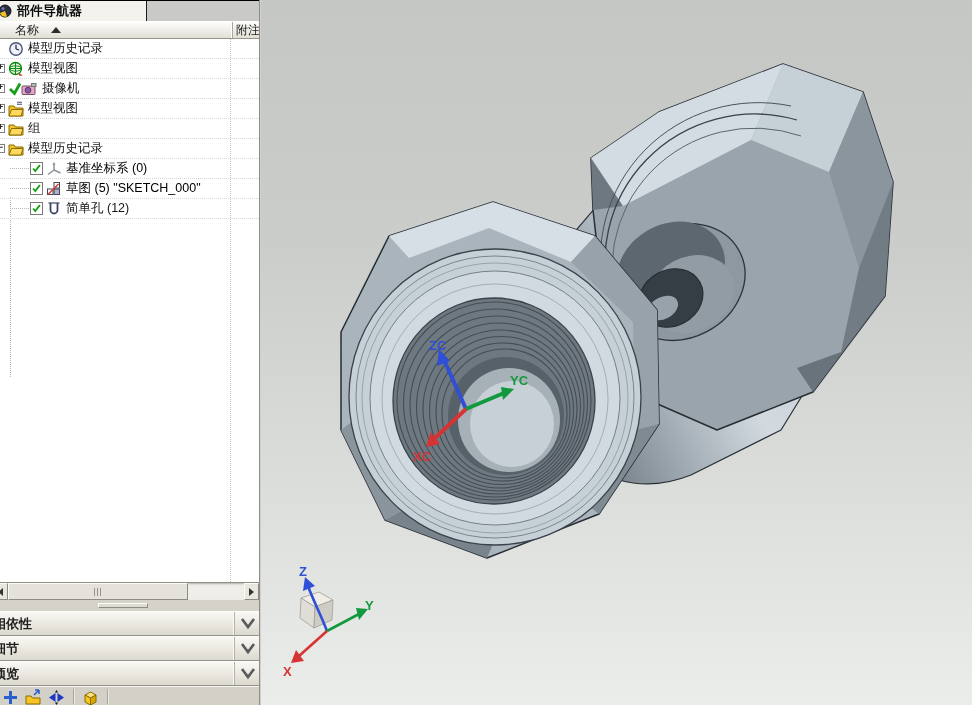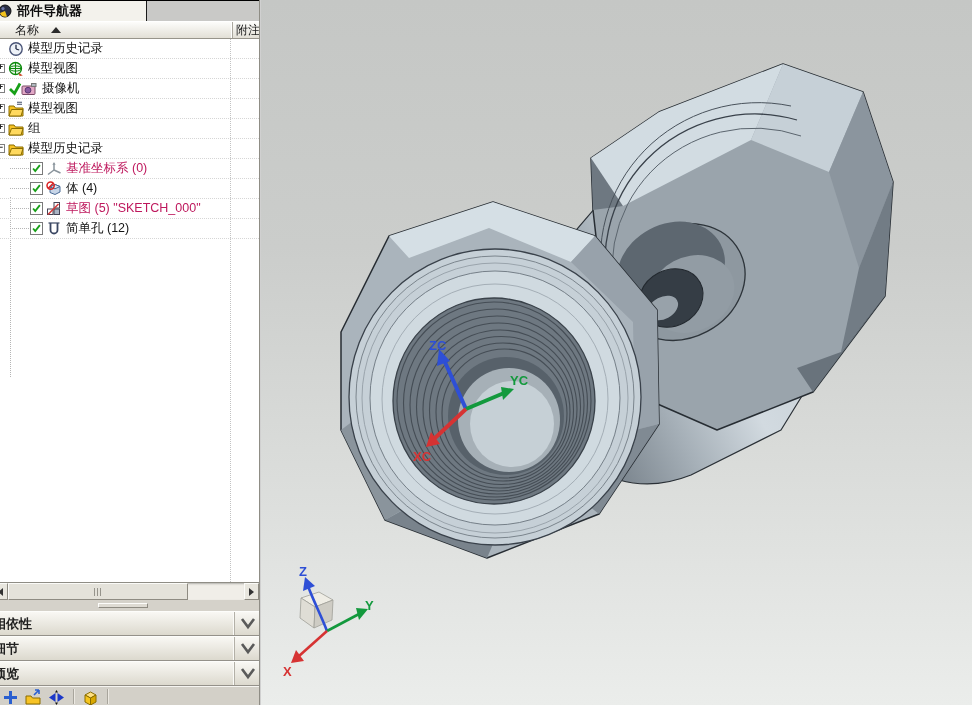--- a/index.html
+++ b/index.html
@@ -29,21 +29,21 @@
     display:flex; align-items:center; justify-content:flex-end; }
 
   #tree { position:absolute; left:0; top:39px; width:259px; height:543px;
     background:#fff; overflow:hidden; }
   .note-divider { position:absolute; left:230px; top:0; height:100%; width:0;
     border-left:1px dotted #c2c2c2; }
   .tree-guide { position:absolute; left:10px; top:158px; height:180px; width:0;
     border-left:1px dotted #b5b5b5; }
   .trow { position:relative; height:20px; display:flex; align-items:center;
     border-bottom:1px dotted #d6d6d6; font-size:12.5px; color:#141414; white-space:nowrap; }
-  .trow.dim { color:#be185d;align-items:center; }
+  .trow.dim { color:#000000;align-items:center; }
   .expander { width:9px; height:9px; margin-left:-4px; margin-right:3px; flex:0 0 auto;
     background:#fff; border:1px solid #7f7f7f; font:bold 9px/7px "Liberation Mono",monospace;
     text-align:center; color:#222; }
   .exp-spacer { width:8px; flex:0 0 auto; }
   .leader { width:19px; margin-left:10px; margin-right:1px; border-top:1px dotted #b5b5b5;
     flex:0 0 auto; }
   .cb { width:13px; height:13px; background:#fff; border:1px solid #7a7a7a;
     margin-right:3px; flex:0 0 auto; }
   .cb svg { display:block; width:11px; height:11px; }
   .ticon { width:16px; height:16px; margin-right:4px; flex:0 0 auto; }
@@ -203,37 +203,20 @@
             <svg viewBox="0 0 16 16">
               <g stroke="#8a949c" stroke-width="1.5" fill="none">
                 <line x1="8" y1="9" x2="8" y2="2.5"></line>
                 <line x1="8" y1="9" x2="2" y2="13.5"></line>
                 <line x1="8" y1="9" x2="14.5" y2="12"></line>
               </g>
               <path d="M8 1 l-1.6 2.8 h3.2 Z" fill="#8a949c"></path>
             </svg>
           </span>
           <span>基准坐标系 (0)</span>
-        </div>
-        <div class="trow">
-          <span class="leader"></span>
-          <span class="cb">
-            <svg viewBox="0 0 13 13">
-              <path d="M2.5 6.5 L5 9.5 L10.5 2.5" fill="none" stroke="#18a018" stroke-width="2.2"></path>
-            </svg>
-          </span>
-          <span class="ticon">
-            <svg viewBox="0 0 16 16">
-              <path d="M4 6 l5 -2.5 5 2 v5.5 l-5 2.5 -5 -2 Z" fill="#c8d6e8" stroke="#4a6a96"></path>
-              <path d="M4 6 l5 -2.5 5 2 -5 2.3 Z" fill="#dfe9f4" stroke="#4a6a96"></path>
-              <circle cx="4.6" cy="4.6" r="3.6" fill="none" stroke="#d92222" stroke-width="1.5"></circle>
-              <line x1="2.2" y1="7.2" x2="7.2" y2="2.2" stroke="#d92222" stroke-width="1.5"></line>
-            </svg>
-          </span>
-          <span>体 (4)</span>
         </div>
         <div class="trow dim">
           <span class="leader"></span>
           <span class="cb">
             <svg viewBox="0 0 13 13">
               <path d="M2.5 6.5 L5 9.5 L10.5 2.5" fill="none" stroke="#18a018" stroke-width="2.2"></path>
             </svg>
           </span>
           <span class="ticon">
             <svg viewBox="0 0 16 16">

